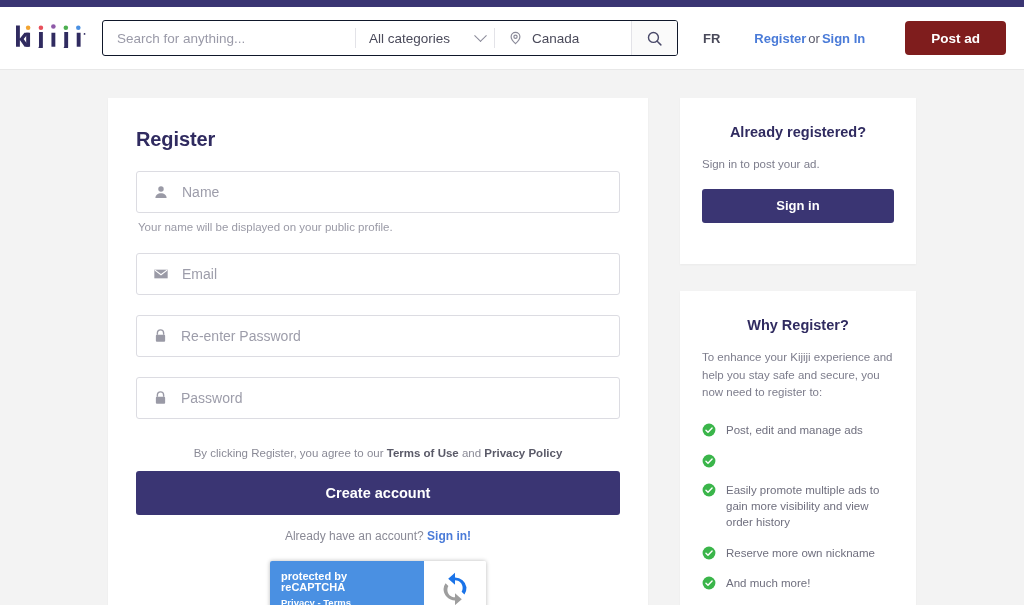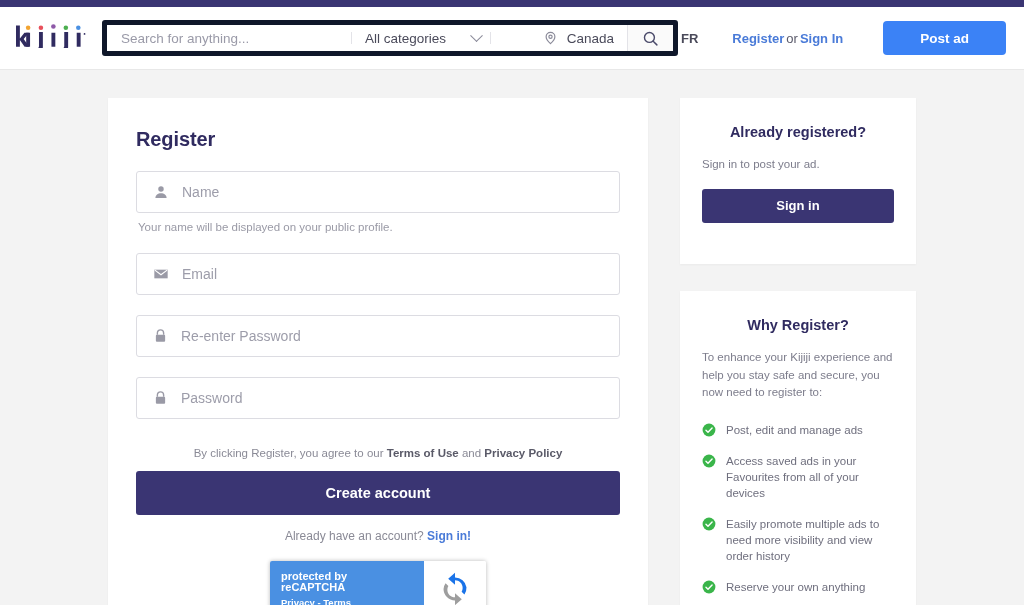--- a/index.html
+++ b/index.html
@@ -41,21 +41,21 @@
     margin-right: 14px;
     flex: 0 0 auto;
     display: block;
   }
 
   
   .search-group {
     display: flex;
     align-items: stretch;
     height: 36px;
-    border: 5px solid #0f172a;
+    border: 1px solid #0f172a;
     border-radius: 3px;
     background: #fff;
     width: 576px;
     flex: 0 0 auto;
     overflow: hidden;
   }
 
   .search-input {
     flex: 1 1 auto;
     border: none;
@@ -100,21 +100,20 @@
   }
 
   .loc-box {
     display: flex;
     align-items: center;
     gap: 9px;
     padding: 0 13px;
     cursor: pointer;
     flex: 0 0 auto;
     width: 136px;
-    justify-content: flex-end;
   }
   .loc-label { font-size: 13.5px; color: #4a4a5a; }
 
   .search-btn {
     width: 46px;
     background: #fafafa;
     border: none;
     border-left: 1px solid #e3e3e8;
     display: flex;
     align-items: center;
@@ -146,29 +145,29 @@
   }
   .auth-links a {
     color: #4a7bd8;
     text-decoration: none;
     font-weight: 700;
     cursor: pointer;
   }
   .auth-or { color: #5a5a6a; font-weight: 400; padding: 0 2px; }
 
   .post-ad-btn {
-    background: #3b82f6;
+    background: #7f1d1d;
     color: #fff;
     border: none;
     border-radius: 4px;
     font-size: 13.5px;
     font-weight: 700;
     font-family: "Liberation Sans", sans-serif;
     height: 34px;
-    padding: 0 37px;
+    padding: 0 26px;
     cursor: pointer;
   }
 
   
   .page {
     display: flex;
     justify-content: center;
     gap: 32px;
     padding-top: 28px;
     align-items: flex-start;
@@ -519,35 +518,34 @@
             <circle cx="12" cy="12" r="11" fill="#3ab54a"></circle>
             <path d="M6.8 12.4l3.5 3.5 7-7.4" fill="none" stroke="#fff" stroke-width="2.4" stroke-linecap="round" stroke-linejoin="round"></path>
           </svg>
           <span class="benefit-text">Post, edit and manage ads</span>
         </li>
         <li class="benefit-item">
           <svg class="check-icon" width="14" height="14" viewBox="0 0 24 24">
             <circle cx="12" cy="12" r="11" fill="#3ab54a"></circle>
             <path d="M6.8 12.4l3.5 3.5 7-7.4" fill="none" stroke="#fff" stroke-width="2.4" stroke-linecap="round" stroke-linejoin="round"></path>
           </svg>
-          <span class="benefit-text">Access saved ads in your Favourites from all of your devices</span>
         </li>
         <li class="benefit-item">
           <svg class="check-icon" width="14" height="14" viewBox="0 0 24 24">
             <circle cx="12" cy="12" r="11" fill="#3ab54a"></circle>
             <path d="M6.8 12.4l3.5 3.5 7-7.4" fill="none" stroke="#fff" stroke-width="2.4" stroke-linecap="round" stroke-linejoin="round"></path>
           </svg>
-          <span class="benefit-text">Easily promote multiple ads to need more visibility and view order history</span>
+          <span class="benefit-text">Easily promote multiple ads to gain more visibility and view order history</span>
         </li>
         <li class="benefit-item">
           <svg class="check-icon" width="14" height="14" viewBox="0 0 24 24">
             <circle cx="12" cy="12" r="11" fill="#3ab54a"></circle>
             <path d="M6.8 12.4l3.5 3.5 7-7.4" fill="none" stroke="#fff" stroke-width="2.4" stroke-linecap="round" stroke-linejoin="round"></path>
           </svg>
-          <span class="benefit-text">Reserve your own anything</span>
+          <span class="benefit-text">Reserve more own nickname</span>
         </li>
         <li class="benefit-item">
           <svg class="check-icon" width="14" height="14" viewBox="0 0 24 24">
             <circle cx="12" cy="12" r="11" fill="#3ab54a"></circle>
             <path d="M6.8 12.4l3.5 3.5 7-7.4" fill="none" stroke="#fff" stroke-width="2.4" stroke-linecap="round" stroke-linejoin="round"></path>
           </svg>
           <span class="benefit-text">And much more!</span>
         </li>
       </ul>
     </div>

